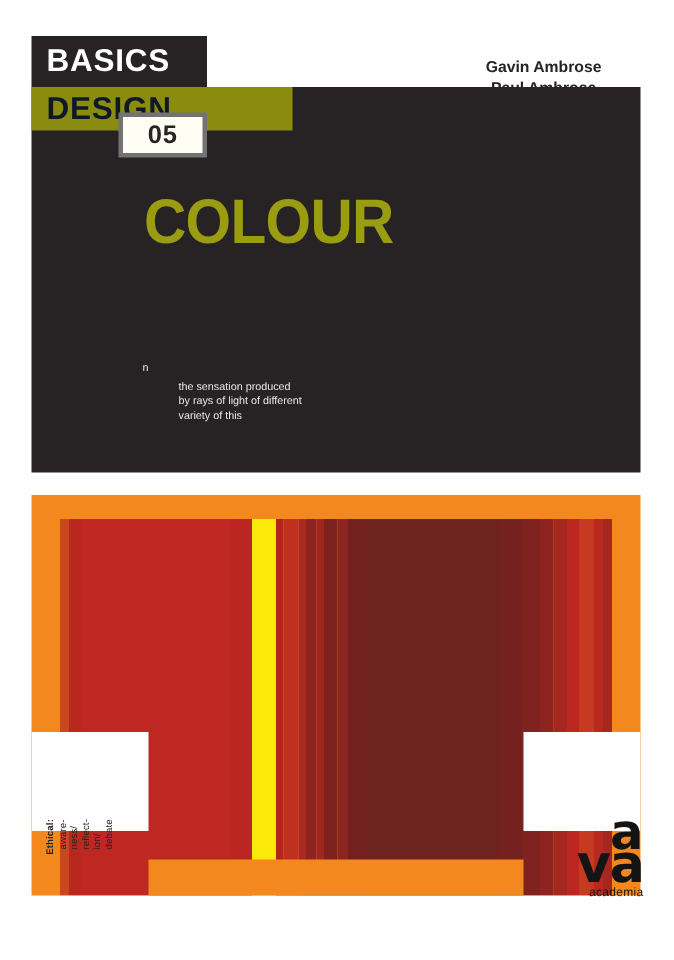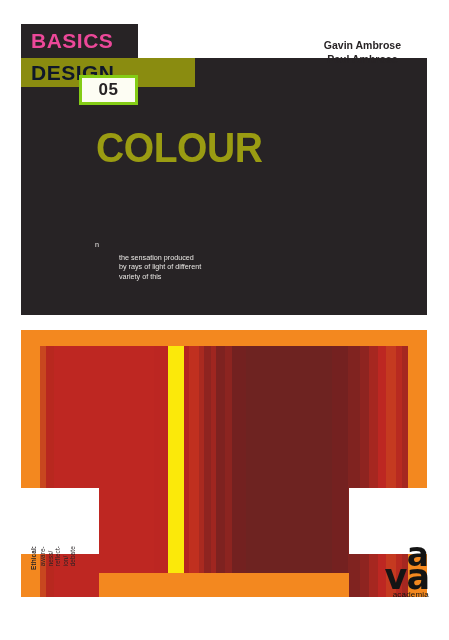--- a/index.html
+++ b/index.html
@@ -35,21 +35,21 @@
     height: 34px;
     background: #272325;
   }
   .basics-label {
     position: absolute;
     left: 10px;
     top: 5px;
     font-size: 21px;
     font-weight: 700;
     letter-spacing: 0.5px;
-    color: #ec4899;
+    color: #ffffff;
     line-height: 24px;
     white-space: nowrap;
   }
   .design-block {
     position: absolute;
     left: 21px;
     top: 58px;
     width: 174px;
     height: 29px;
     background: #8a8c10;
@@ -64,21 +64,21 @@
     color: #0f172a;
     line-height: 24px;
     white-space: nowrap;
   }
   .number-block {
     position: absolute;
     left: 79px;
     top: 75px;
     width: 59px;
     height: 30px;
-    background: #84cc16;
+    background: #737373;
     box-sizing: border-box;
     padding: 3px;
   }
   .number-inner {
     width: 100%;
     height: 100%;
     background: #fdfdf3;
     position: relative;
   }
   .number-label {

